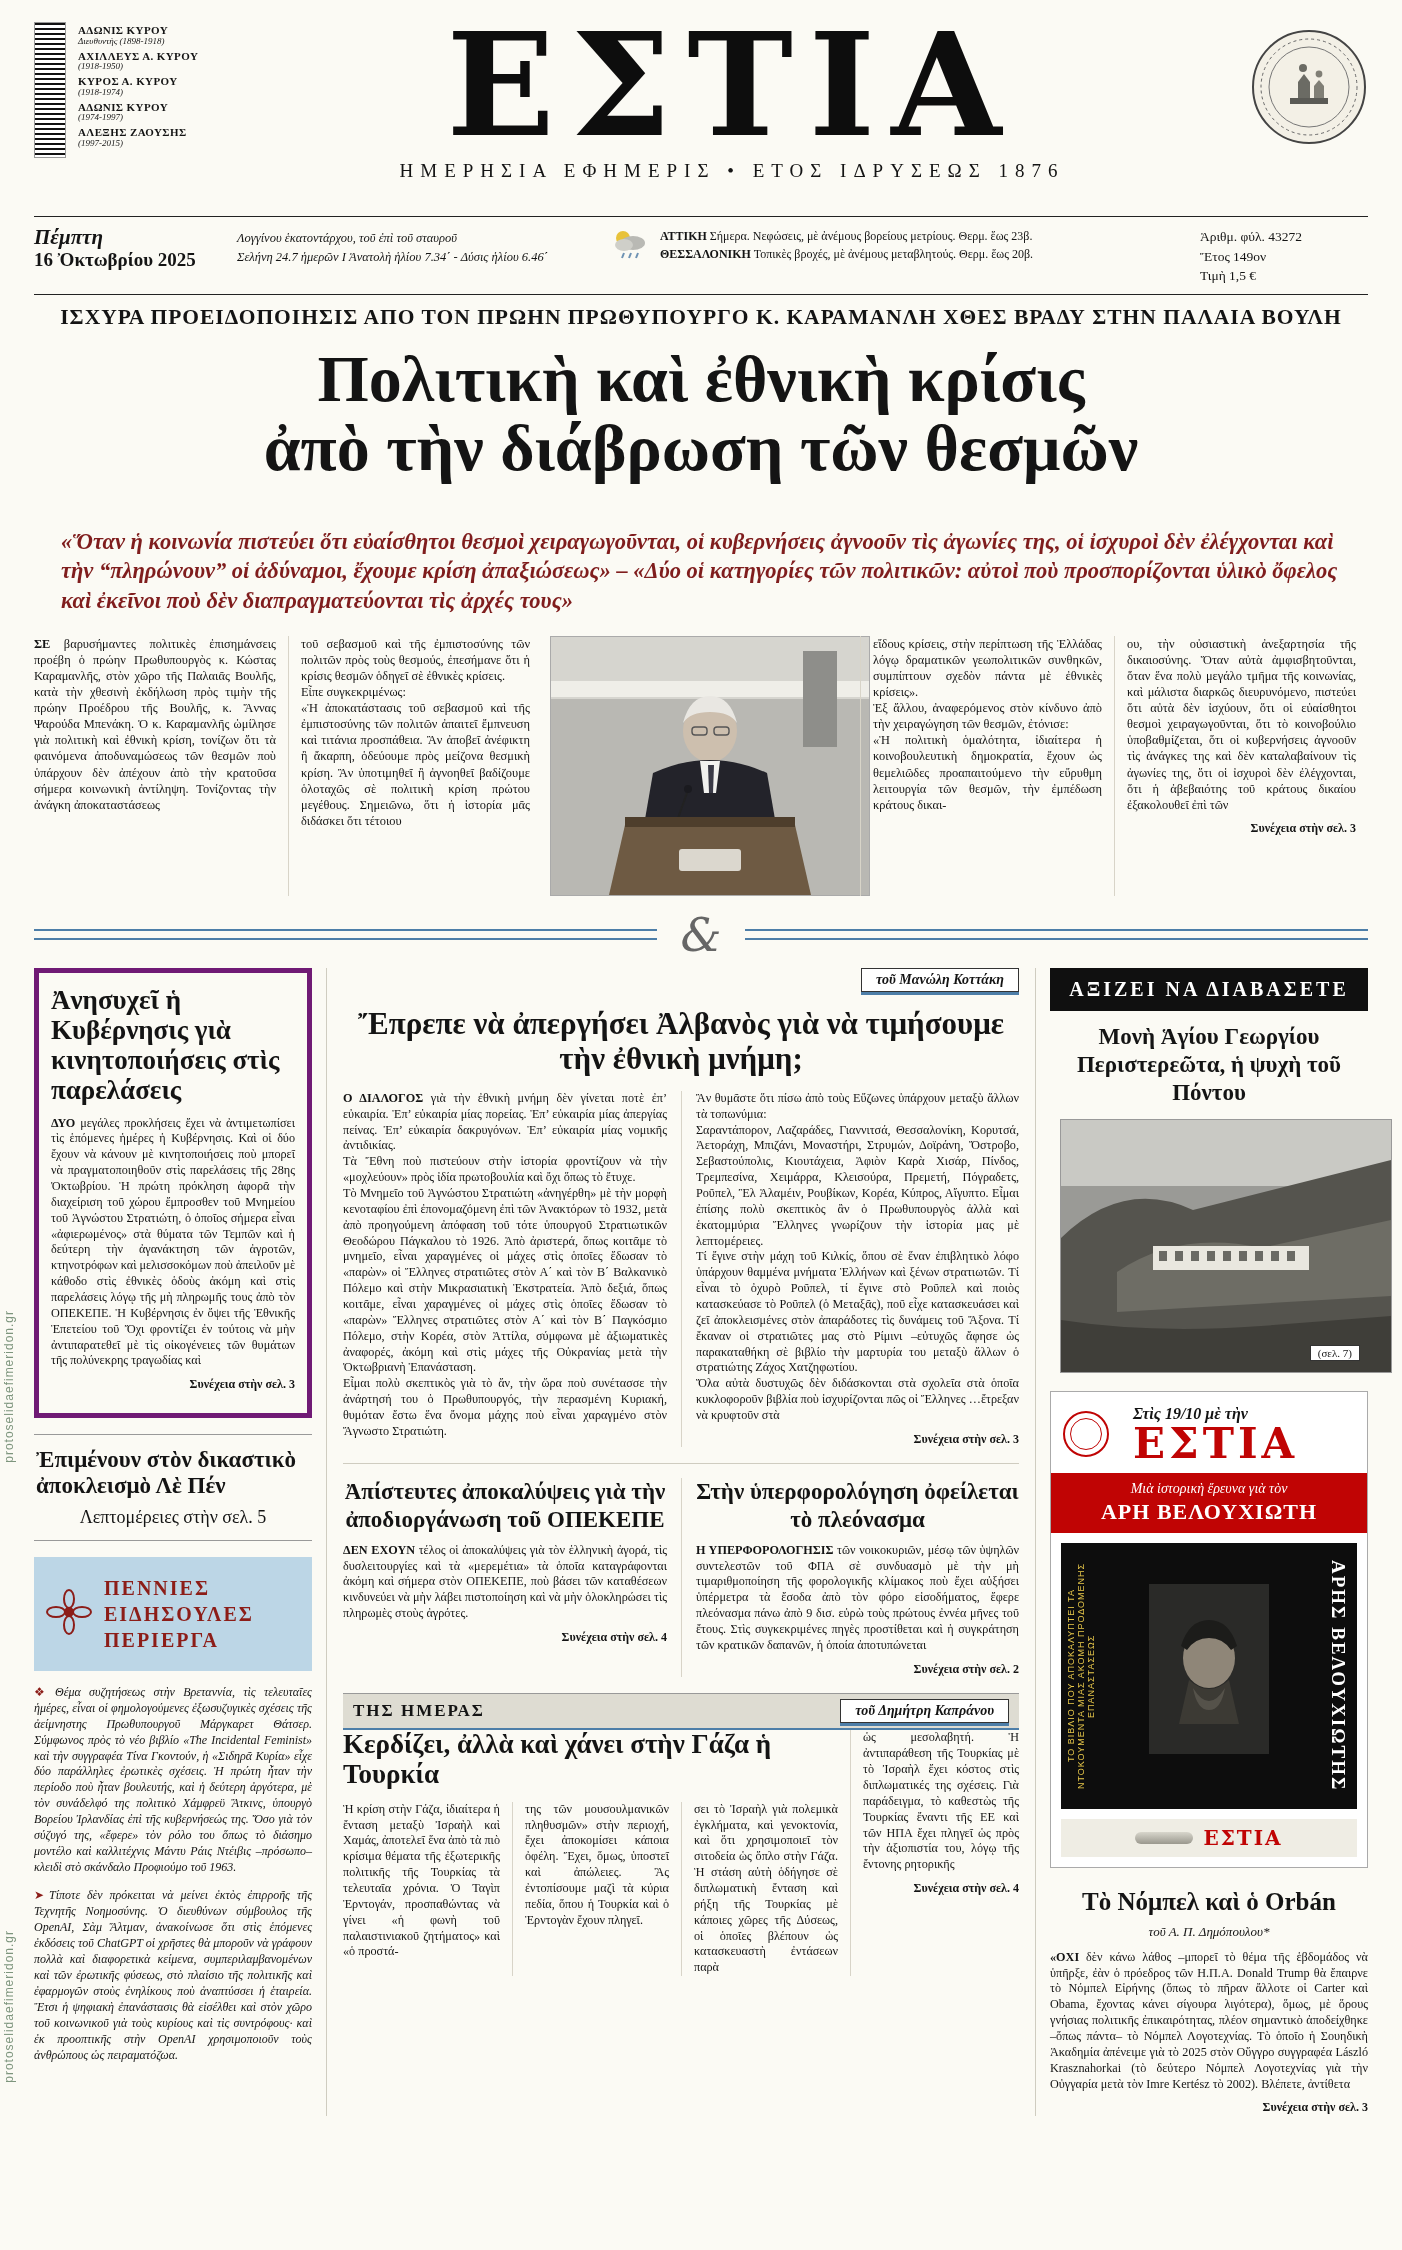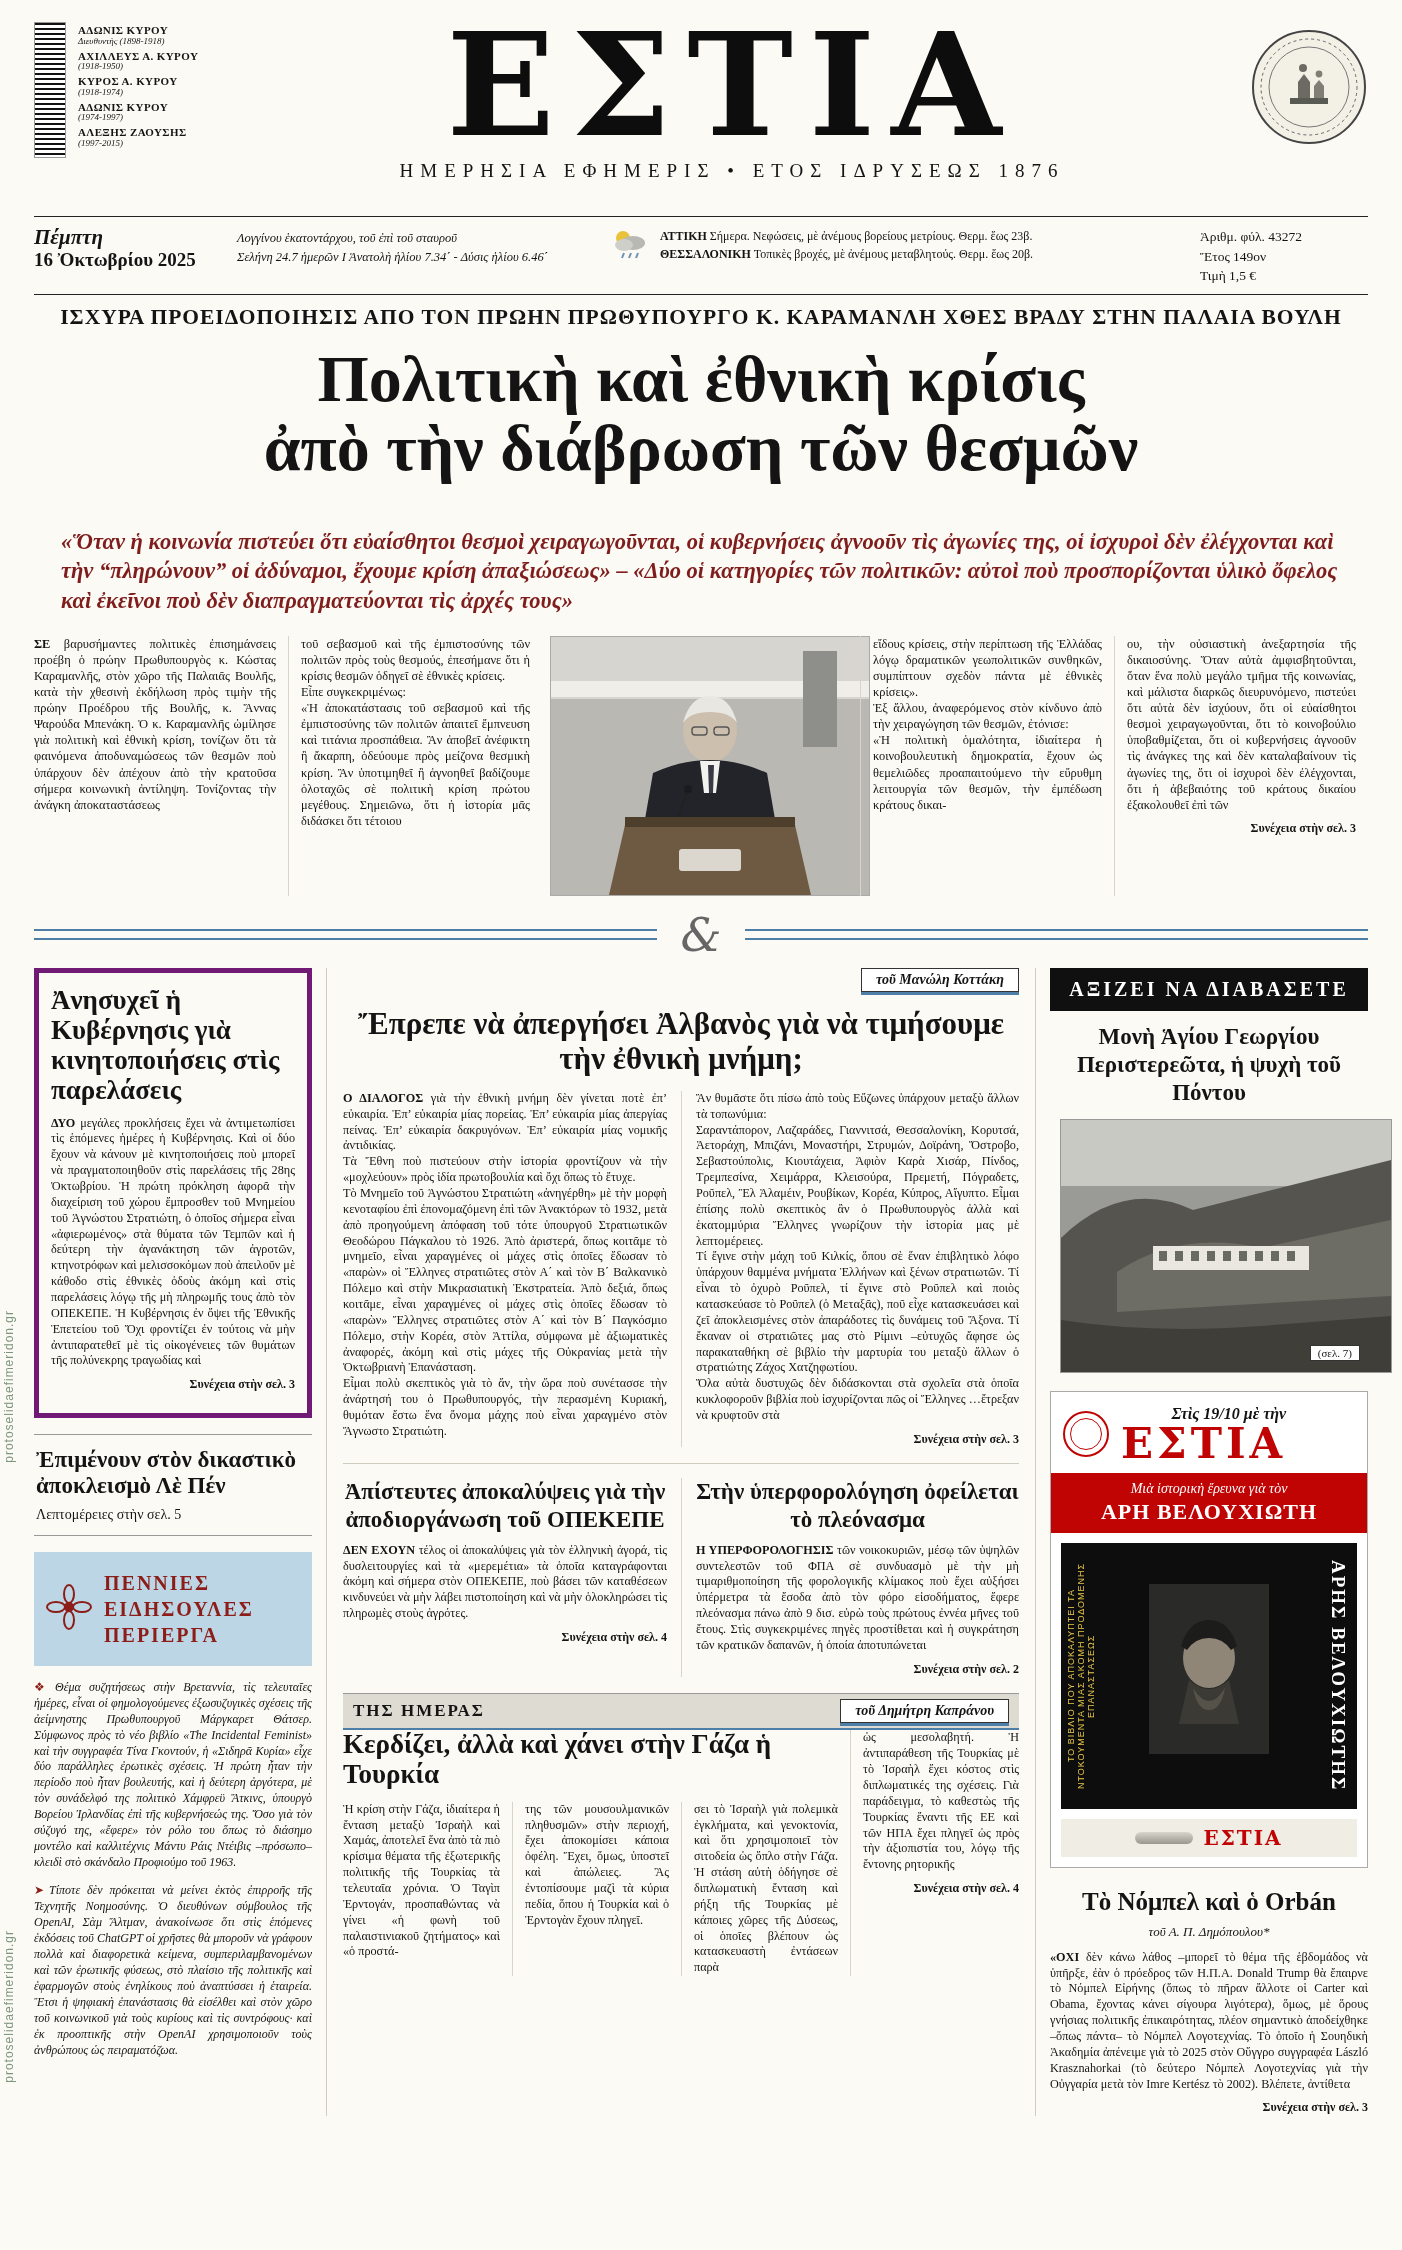--- a/index.html
+++ b/index.html
@@ -48,21 +48,21 @@
   .mid{display:grid;grid-template-columns:292px 1fr 332px;margin:0 34px;}
   .mid-left{padding-right:14px;}
   .mid-center{padding:0 16px;border-left:1px solid #cfccc0;border-right:1px solid #cfccc0;}
   .mid-right{padding-left:14px;}
   .body-sm{font-size:12.2px;line-height:1.3;text-align:justify;}
   .ws{white-space:pre-line;}
   .gov{border:5px solid #701a75;padding:12px 12px 20px;}
   .gov-title{font-weight:bold;font-size:27px;line-height:1.12;margin-bottom:10px;}
   .lepen{border-top:1px solid #999;border-bottom:1px solid #999;margin-top:16px;padding:12px 2px;}
   .lepen-title{font-weight:bold;font-size:23px;line-height:1.15;}
-  .lepen-sub{font-size:14px;margin-top:7px;}
+  .lepen-sub{font-size:18px;margin-top:7px;text-align:center;}
   .pennies{margin-top:16px;background:#bcd6e6;padding:18px 12px;display:flex;align-items:center;gap:12px;}
   .pennies-titles{color:#8c1d18;font-weight:bold;font-size:20px;letter-spacing:2px;line-height:1.3;}
   .bullets{margin-top:14px;font-size:12px;font-style:italic;line-height:1.33;text-align:justify;}
   .bullet{margin-bottom:12px;}
   .bmark{font-family:"DejaVu Sans",sans-serif;font-style:normal;font-weight:bold;color:#8c1d18;padding-right:5px;font-size:12px;}
   
   .byline-row{display:flex;justify-content:flex-end;}
   .byline-chip{border:1px solid #333;background:#fff;padding:3px 14px;font-style:italic;font-weight:bold;
                font-size:14px;box-shadow:0 3px 0 #4d7ea8;}
   .kot-title{text-align:center;font-weight:bold;font-size:31px;line-height:1.15;margin:14px 0 14px;}
@@ -85,21 +85,21 @@
   .k3{grid-area:2/3;padding:0 12px;border-left:1px solid #d8d4c8;}
   .k4{grid-area:1/4/3/5;padding-left:12px;border-left:1px solid #d8d4c8;}
   
   .axizei-head{background:#101010;color:#fff;text-align:center;font-weight:bold;font-size:20px;
                letter-spacing:3px;padding:10px 0;}
   .axizei-title{text-align:center;font-weight:bold;font-size:23px;line-height:1.22;margin:12px 4px;}
   .axizei-photo{position:relative;margin-left:10px;}
   .axizei-photo svg{display:block;border:1px solid #999;}
   .pageref{position:absolute;right:8px;bottom:12px;background:#fff;border:1px solid #333;font-size:11px;padding:1px 7px;}
   .promo{border:1px solid #aaa;margin-top:18px;background:#fff;}
-  .promo-top{padding:12px 12px 8px;display:flex;align-items:center;gap:12px;text-align:right;}
+  .promo-top{padding:12px 12px 8px;display:flex;align-items:center;gap:24px;}
   .promo-badge{width:46px;height:46px;border-radius:50%;border:2px solid #c00404;box-sizing:border-box;
                display:flex;align-items:center;justify-content:center;}
   .promo-badge-inner{width:30px;height:30px;border-radius:50%;border:1px solid #c00404;}
   .promo-when{font-style:italic;font-weight:bold;font-size:16px;line-height:1.2;}
   .promo-logo{color:#c00404;font-weight:bold;font-size:42px;letter-spacing:4px;font-family:"DejaVu Serif",serif;line-height:1;}
   .promo-band{background:#c00404;color:#fff;text-align:center;padding:8px 6px;}
   .promo-band .l1{font-style:italic;font-size:14px;}
   .promo-band .l2{font-weight:bold;font-size:22px;letter-spacing:1px;margin-top:2px;}
   .book{position:relative;height:266px;background:#0d0d0d;margin:10px;}
   .book-side{position:absolute;left:5px;top:10px;bottom:10px;color:#e8c84a;font-size:9px;

